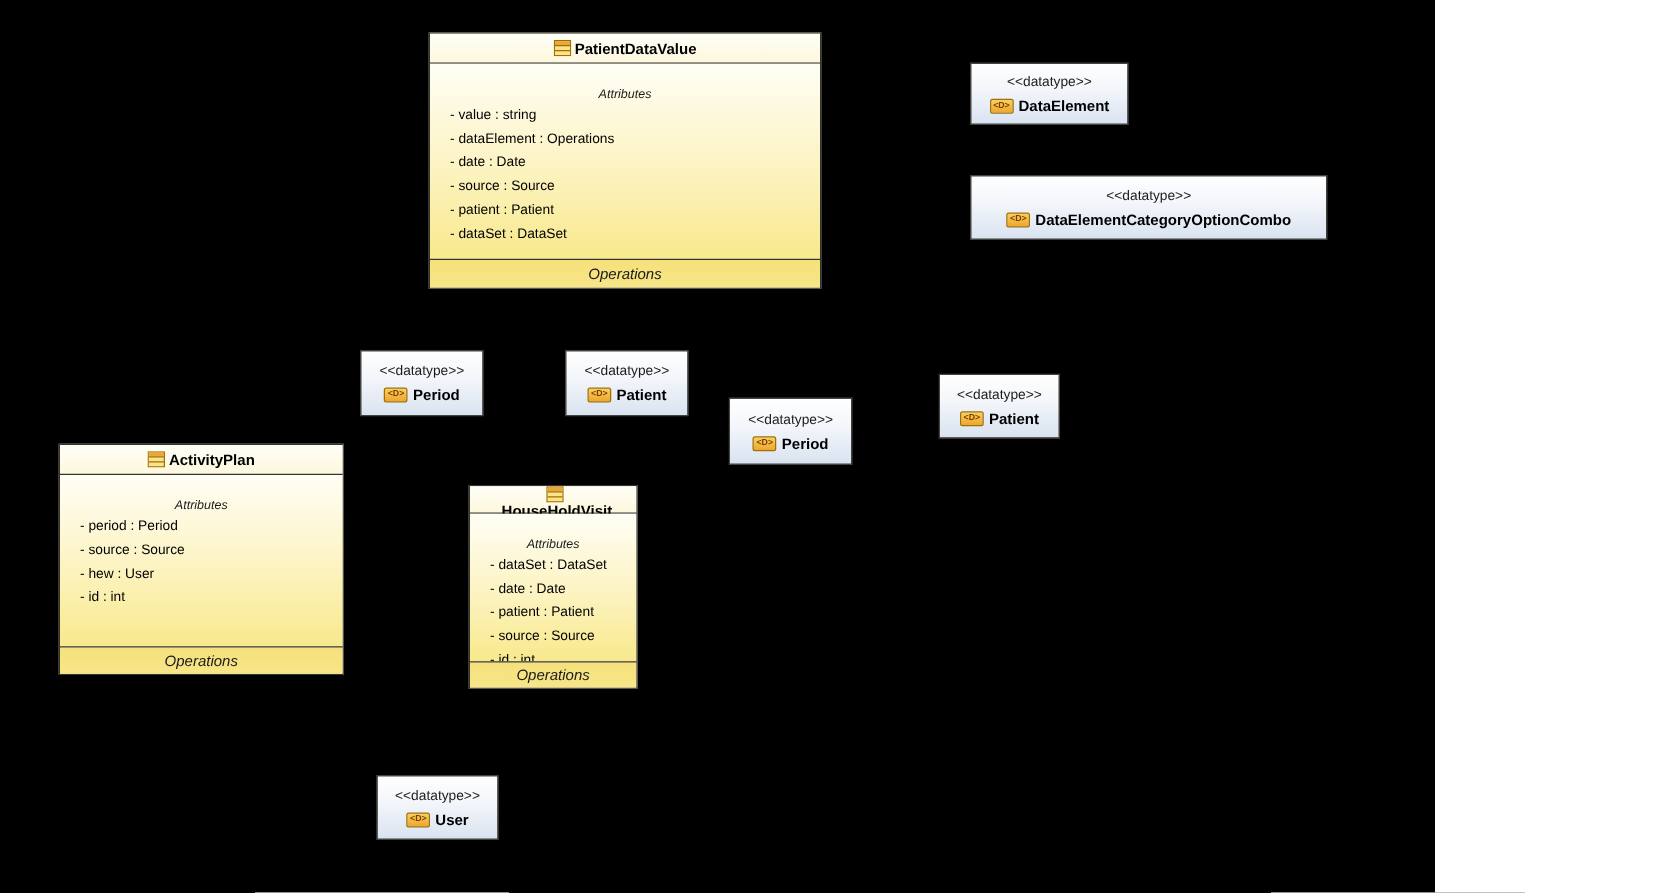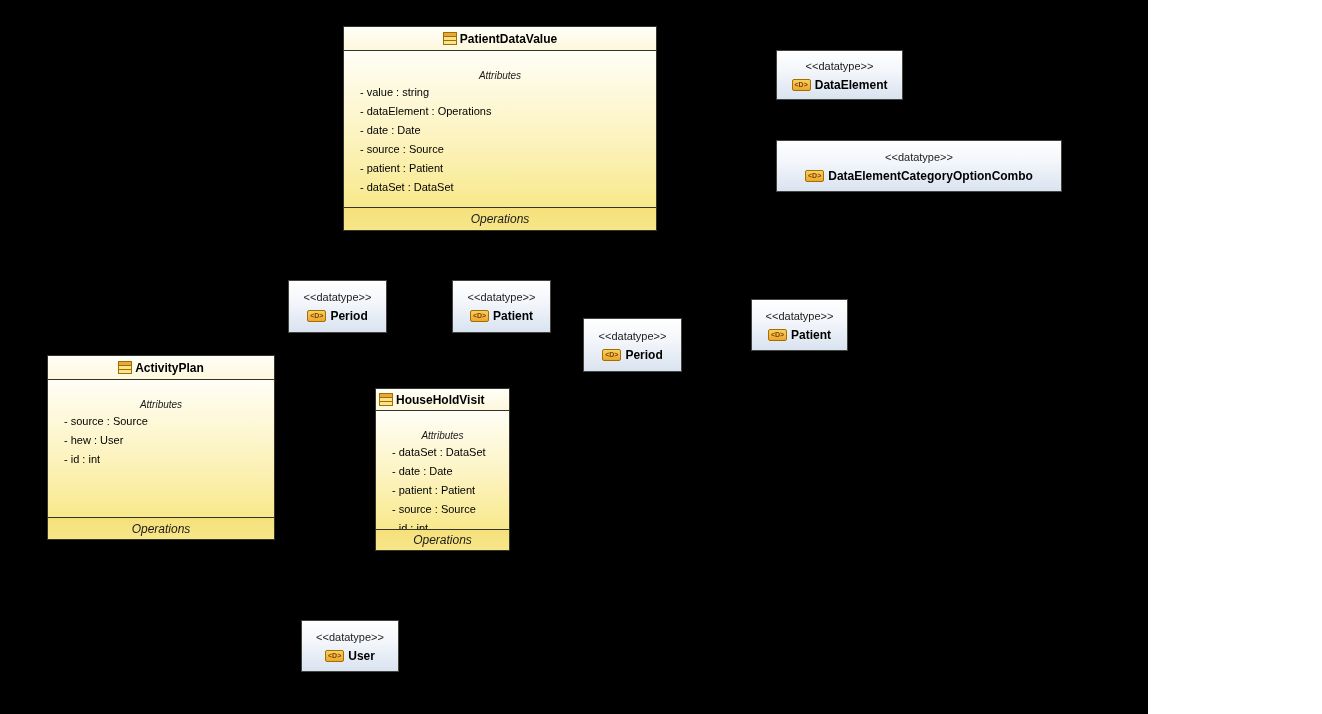--- a/index.html
+++ b/index.html
@@ -157,29 +157,30 @@
           <rect x="0.5" y="0.5" width="13" height="12" fill="#F9E48B" stroke="#A36D00"></rect>
           <rect x="1" y="1" width="12" height="3" fill="#E9A83C"></rect>
           <line x1="1" y1="4.5" x2="13" y2="4.5" stroke="#A36D00"></line>
           <line x1="1" y1="8.5" x2="13" y2="8.5" stroke="#A36D00"></line>
         </svg>
       </span>
       <span class="cname">ActivityPlan</span>
     </div>
     <div class="attrs">
       <div class="section-label">Attributes</div>
+      <div class="attr-row">- period : Period</div>
       <div class="attr-row">- source : Source</div>
       <div class="attr-row">- hew : User</div>
       <div class="attr-row">- id : int</div>
     </div>
     <div class="ops" style="height:22px;">Operations</div>
   </div>
 
   <div class="uml-class" style="left:375px; top:388px; width:135px; height:163px;">
-    <div class="hdr" style="height:22px; justify-content:flex-start; padding-left:3px;">
+    <div class="hdr" style="height:22px; justify-content:flex-start; padding-left:3px;flex-direction:column;">
       <span class="class-icon">
         <svg width="14" height="13" viewBox="0 0 14 13">
           <rect x="0.5" y="0.5" width="13" height="12" fill="#F9E48B" stroke="#A36D00"></rect>
           <rect x="1" y="1" width="12" height="3" fill="#E9A83C"></rect>
           <line x1="1" y1="4.5" x2="13" y2="4.5" stroke="#A36D00"></line>
           <line x1="1" y1="8.5" x2="13" y2="8.5" stroke="#A36D00"></line>
         </svg>
       </span>
       <span class="cname">HouseHoldVisit</span>
     </div>

